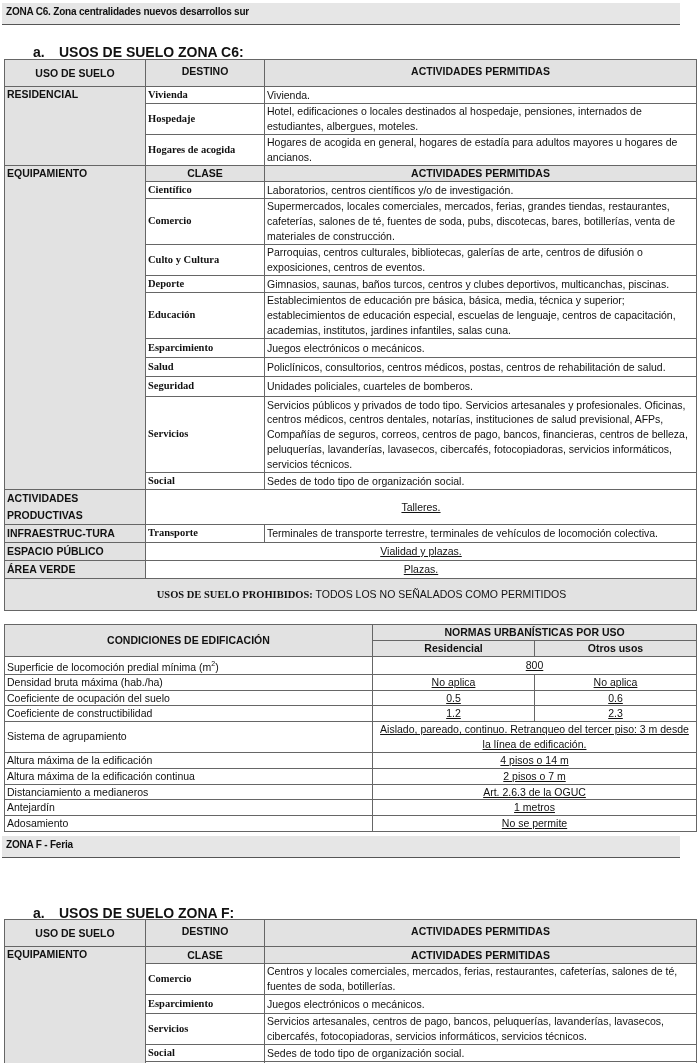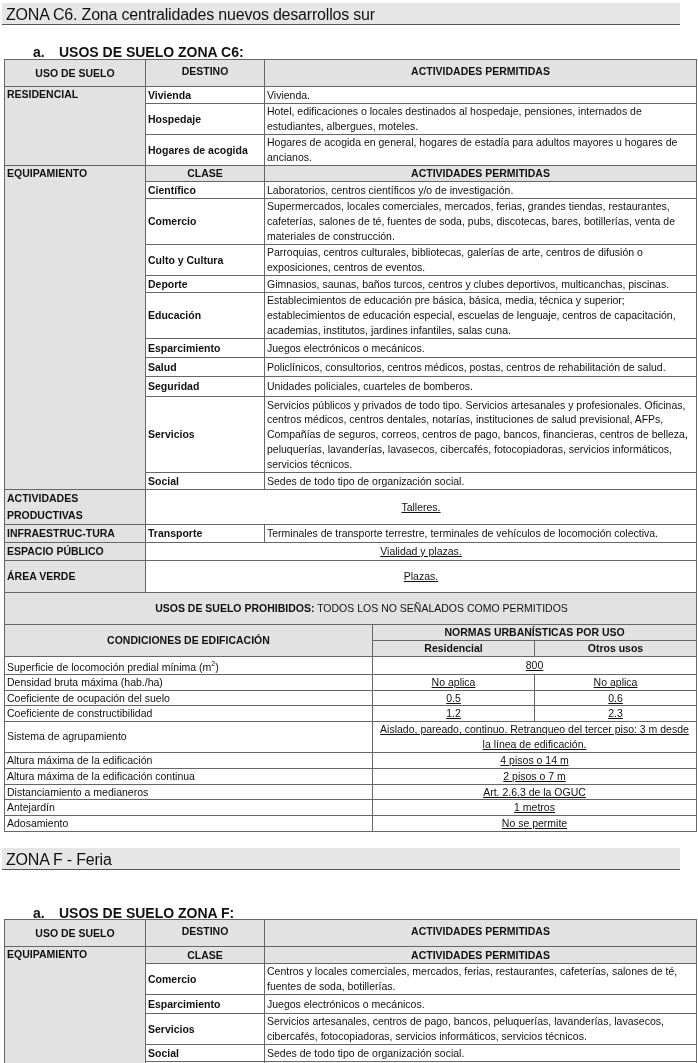--- a/index.html
+++ b/index.html
@@ -1,31 +1,31 @@
 <!DOCTYPE html>
 <html><head>
 <meta charset="utf-8">
 <style>
   * { box-sizing: border-box; margin: 0; padding: 0; }
   html, body { width: 698px; height: 1063px; background: #ffffff; overflow: hidden; }
   body { font-family: "Liberation Sans", sans-serif; font-size: 10.5px; color: #111; position: relative; }
   .zone-title {
     position: absolute; left: 2px; width: 678px; height: 22px;
     background: #e6e6e6; border-bottom: 1px solid #555;
-    font-size: 16px; font-weight: normal; padding: 3px 4px; letter-spacing: -0.2px;
+    font-size: 10px; font-weight: bold; padding: 3px 4px; letter-spacing: -0.2px;
   }
   .section-title {
     position: absolute; left: 33px; font-size: 14px; font-weight: bold;
   }
   .section-title .letter { display: inline-block; width: 26px; }
   table { border-collapse: collapse; position: absolute; left: 4px; width: 692px; table-layout: fixed; }
   td, th { border: 1px solid #666; padding: 0 2px; vertical-align: middle; line-height: 14.7px; font-weight: normal; }
   .hdr { background: #e2e2e2; text-align: center; font-weight: bold; }
   .grey { background: #e2e2e2; font-weight: bold; vertical-align: top; }
-  .b { font-weight: bold; }
+  .b { font-weight: bold; font-family: Liberation Serif, serif; }
   .c { text-align: center; text-decoration: underline; }
   .prohib { background: #e2e2e2; text-align: center; height: 30px; padding-left: 24px; }
   #t2 td { line-height: 14.5px; }
 </style>
 </head>
 <body>
 
 <div class="zone-title" style="top:3px;">ZONA C6. Zona centralidades nuevos desarrollos sur</div>
 
 <div class="section-title" style="top:44px;">
@@ -114,21 +114,21 @@
     <td class="grey" style="vertical-align:middle">INFRAESTRUC-TURA</td>
     <td class="b">Transporte</td>
     <td>Terminales de transporte terrestre, terminales de vehículos de locomoción colectiva.</td>
   </tr>
 
   <tr style="height:18px">
     <td class="grey" style="vertical-align:middle">ESPACIO PÚBLICO</td>
     <td colspan="2" class="c">Vialidad y plazas.</td>
   </tr>
 
-  <tr style="height:32px">
+  <tr style="height:18px">
     <td class="grey" style="vertical-align:middle">ÁREA VERDE</td>
     <td colspan="2" class="c">Plazas.</td>
   </tr>
 
   <tr style="height:32px">
     <td colspan="3" class="prohib">
       <span class="b">USOS DE SUELO PROHIBIDOS:</span><span> TODOS LOS NO SEÑALADOS COMO PERMITIDOS</span>
     </td>
   </tr>
 </tbody>
@@ -192,21 +192,21 @@
     <td>Antejardín</td>
     <td colspan="2" class="c">1  metros</td>
   </tr>
   <tr style="height:16px">
     <td>Adosamiento</td>
     <td colspan="2" class="c">No se permite</td>
   </tr>
 </tbody>
   </table>
 
-<div class="zone-title" style="top:836px;margin-top:12px;">ZONA F - Feria</div>
+<div class="zone-title" style="top:836px;">ZONA F - Feria</div>
 
 <div class="section-title" style="top:905px;">
   <span class="letter">a.</span><span>USOS DE SUELO ZONA F:</span>
 </div>
 
 <table id="t3" style="top:919px;">
   <colgroup>
       <col style="width:141px">
       <col style="width:119px">
       <col style="width:432px">

